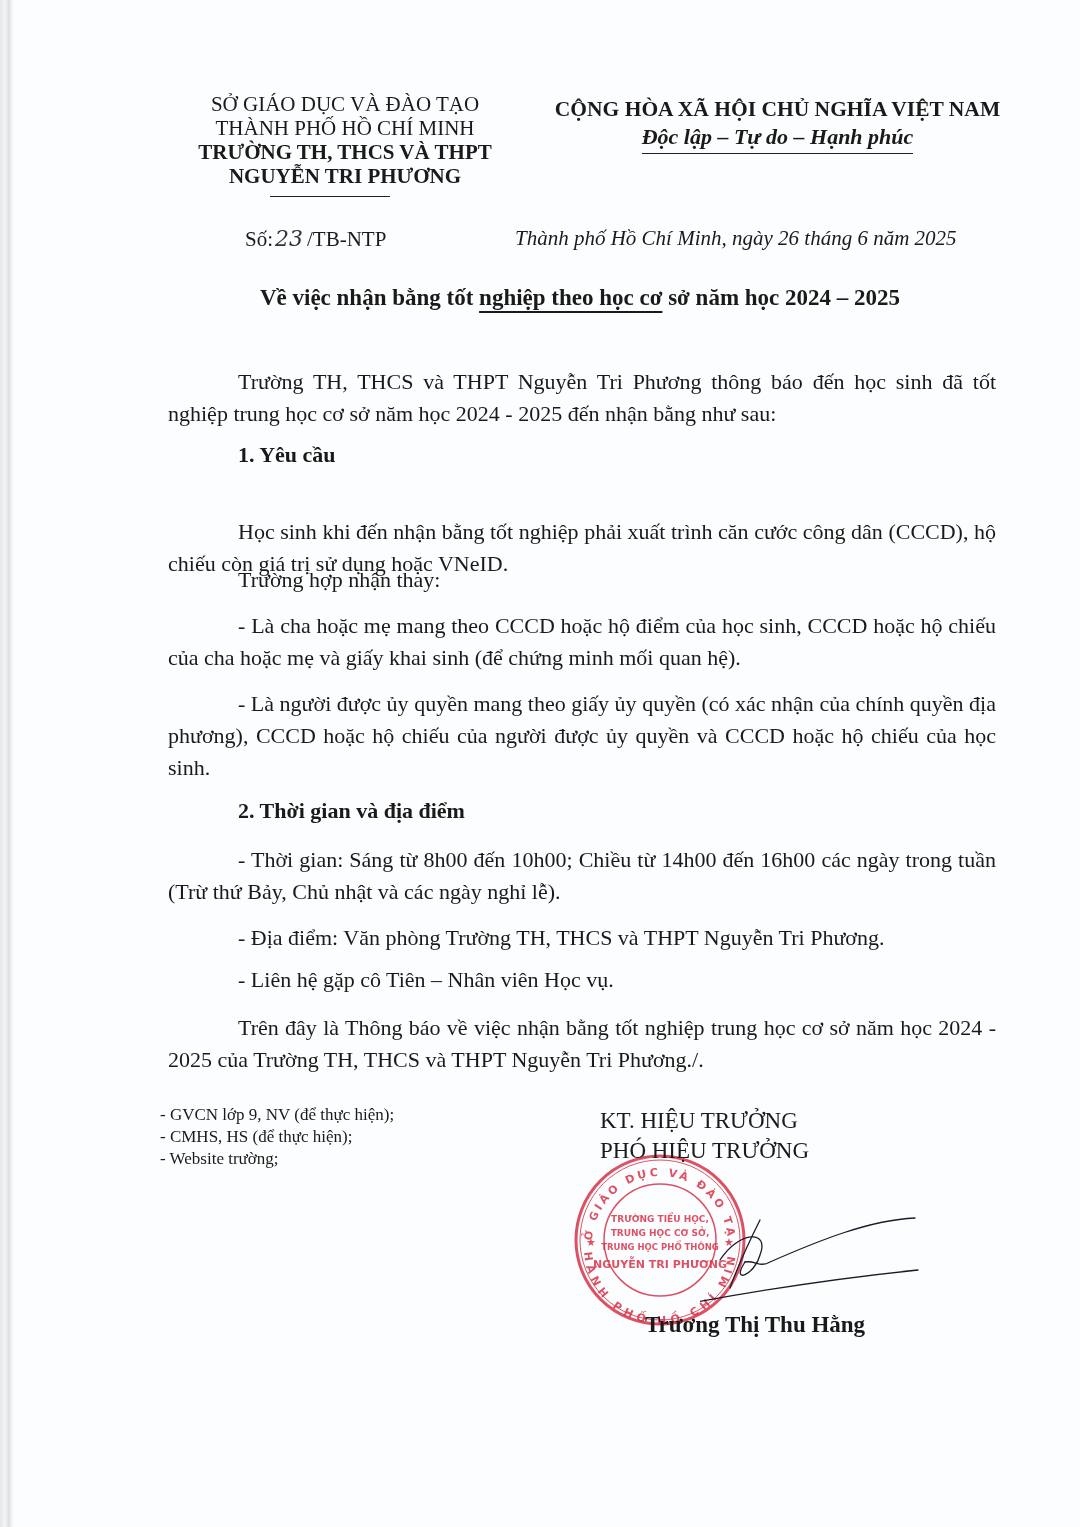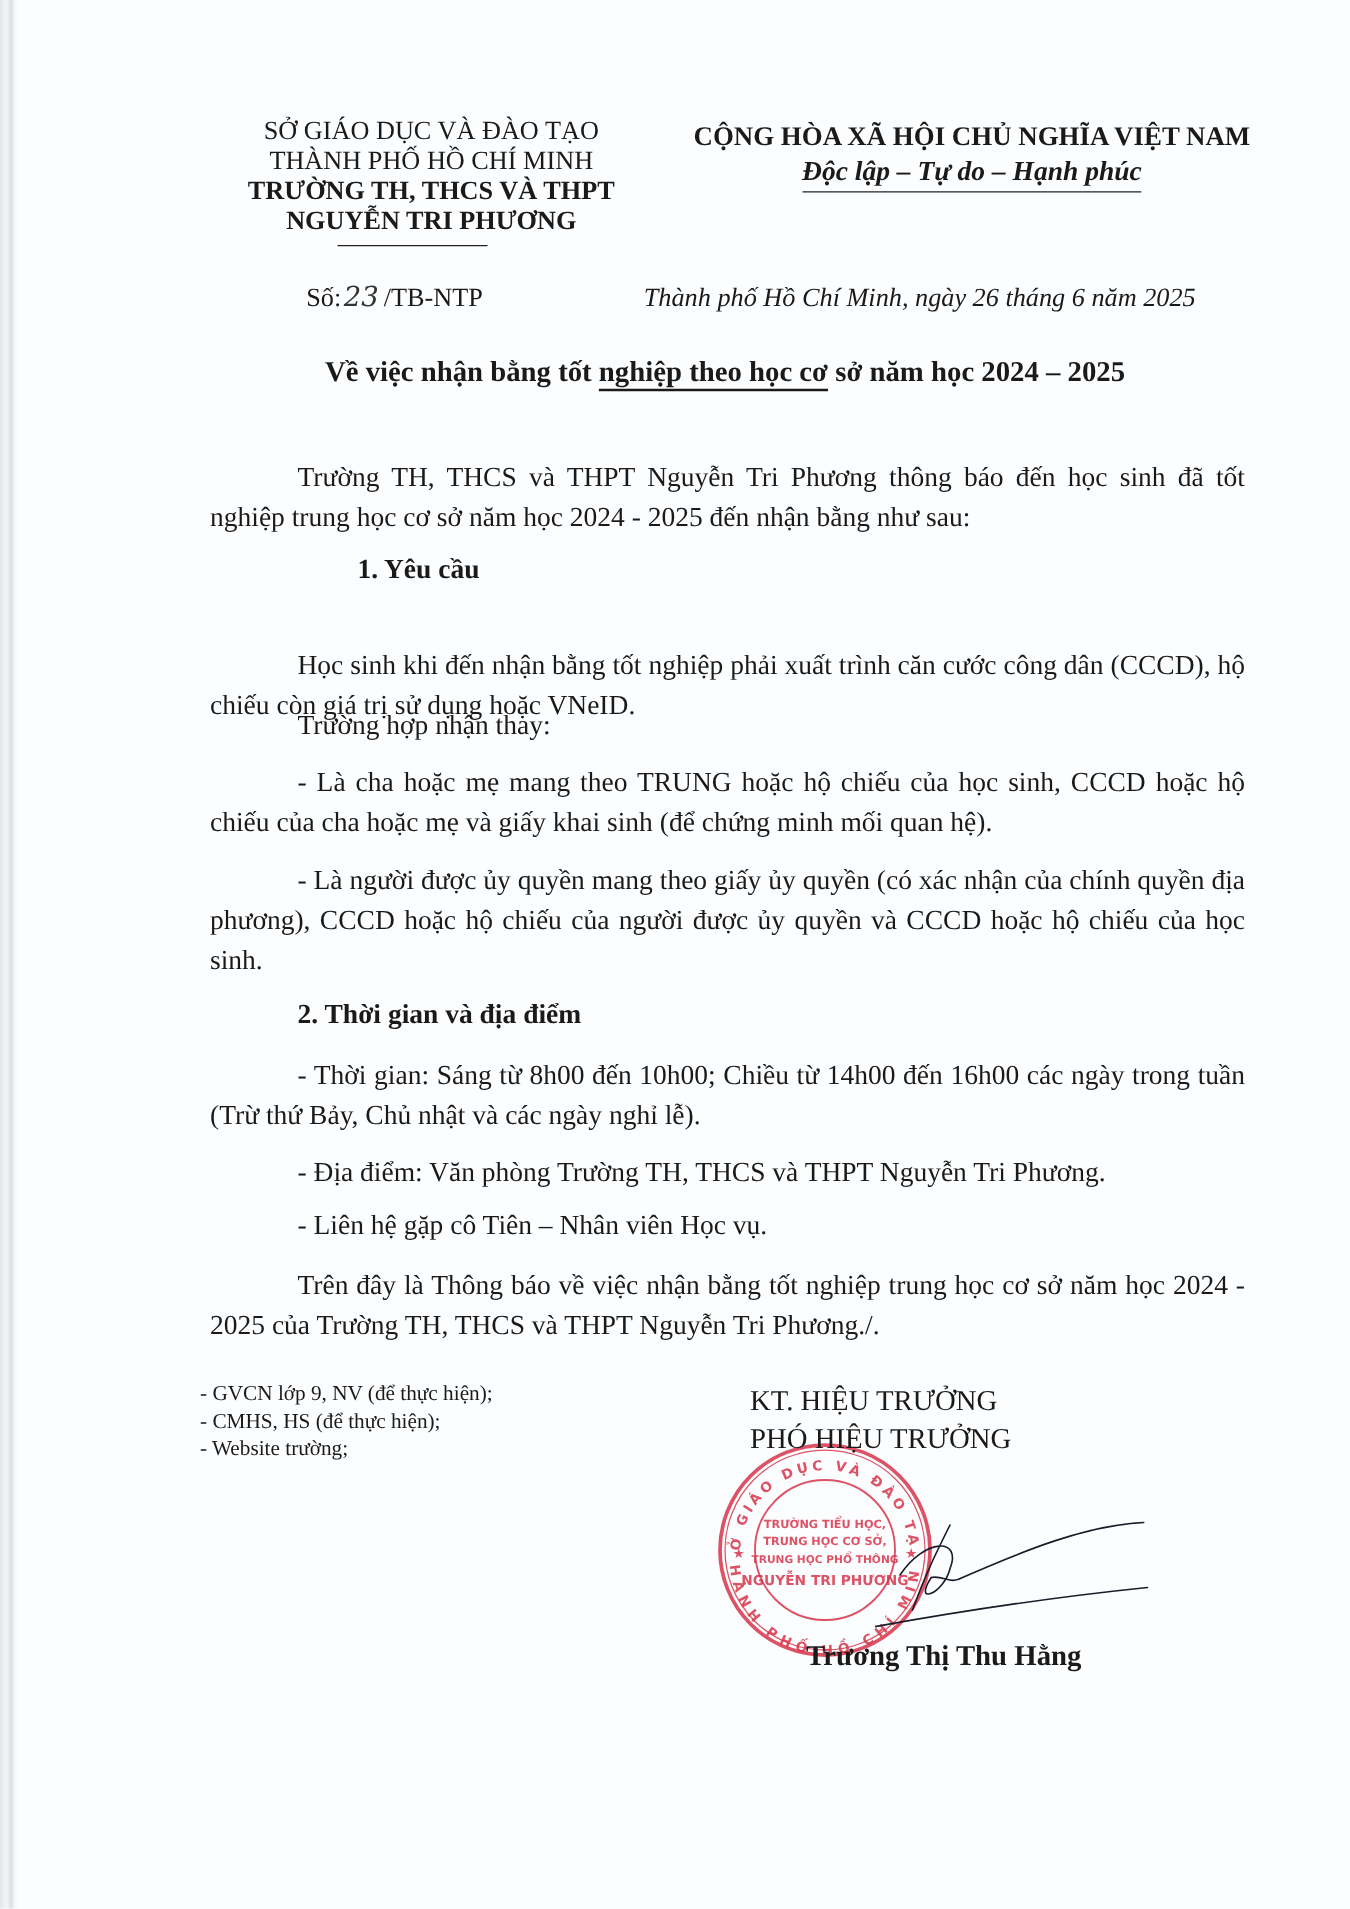--- a/index.html
+++ b/index.html
@@ -70,24 +70,24 @@
 <div class="abs docno">
   <span>Số:</span><span class="hand">23</span><span>/TB-NTP</span>
 </div>
 <div class="abs date">Thành phố Hồ Chí Minh, ngày 26 tháng 6 năm 2025</div>
 
 <div class="abs title">
   <div><span>Về việc nhận bằng tốt </span><span class="subtitle-u">nghiệp theo học cơ</span><span> sở năm học 2024 – 2025</span></div>
 </div>
 
 <div class="p indent" style="top:366px;">Trường TH, THCS và THPT Nguyễn Tri Phương thông báo đến học sinh đã tốt nghiệp trung học cơ sở năm học 2024 - 2025 đến nhận bằng như sau:</div>
-<div class="sect" style="top:442px;margin-left:48px;">1. Yêu cầu</div>
+<div class="sect" style="top:442px;">1. Yêu cầu</div>
 <div class="p indent" style="top:516px;">Học sinh khi đến nhận bằng tốt nghiệp phải xuất trình căn cước công dân (CCCD), hộ chiếu còn giá trị sử dụng hoặc VNeID.</div>
 <div class="p indent" style="top:564px;">Trường hợp nhận thay:</div>
-<div class="p indent" style="top:610px;">- Là cha hoặc mẹ mang theo TRUNG hoặc hộ chiếu của học sinh, CCCD hoặc hộ chiếu của cha hoặc mẹ và giấy khai sinh (để chứng minh mối quan hệ).</div>
+<div class="p indent" style="top:610px;">- Là cha hoặc mẹ mang theo CCCD hoặc hộ điểm của học sinh, CCCD hoặc hộ chiếu của cha hoặc mẹ và giấy khai sinh (để chứng minh mối quan hệ).</div>
 <div class="p indent" style="top:688px;">- Là người được ủy quyền mang theo giấy ủy quyền (có xác nhận của chính quyền địa phương), CCCD hoặc hộ chiếu của người được ủy quyền và CCCD hoặc hộ chiếu của học sinh.</div>
 <div class="sect" style="top:798px;">2. Thời gian và địa điểm</div>
 <div class="p indent" style="top:844px;">- Thời gian: Sáng từ 8h00 đến 10h00; Chiều từ 14h00 đến 16h00 các ngày trong tuần (Trừ thứ Bảy, Chủ nhật và các ngày nghỉ lễ).</div>
 <div class="p indent" style="top:922px;">- Địa điểm: Văn phòng Trường TH, THCS và THPT Nguyễn Tri Phương.</div>
 <div class="p indent" style="top:964px;">- Liên hệ gặp cô Tiên – Nhân viên Học vụ.</div>
 <div class="p indent" style="top:1012px;">Trên đây là Thông báo về việc nhận bằng tốt nghiệp trung học cơ sở năm học 2024 - 2025 của Trường TH, THCS và THPT Nguyễn Tri Phương./.</div>
 
 <div class="abs recipients">
   <div>- GVCN lớp 9, NV (để thực hiện);</div>
   <div>- CMHS, HS (để thực hiện);</div>

